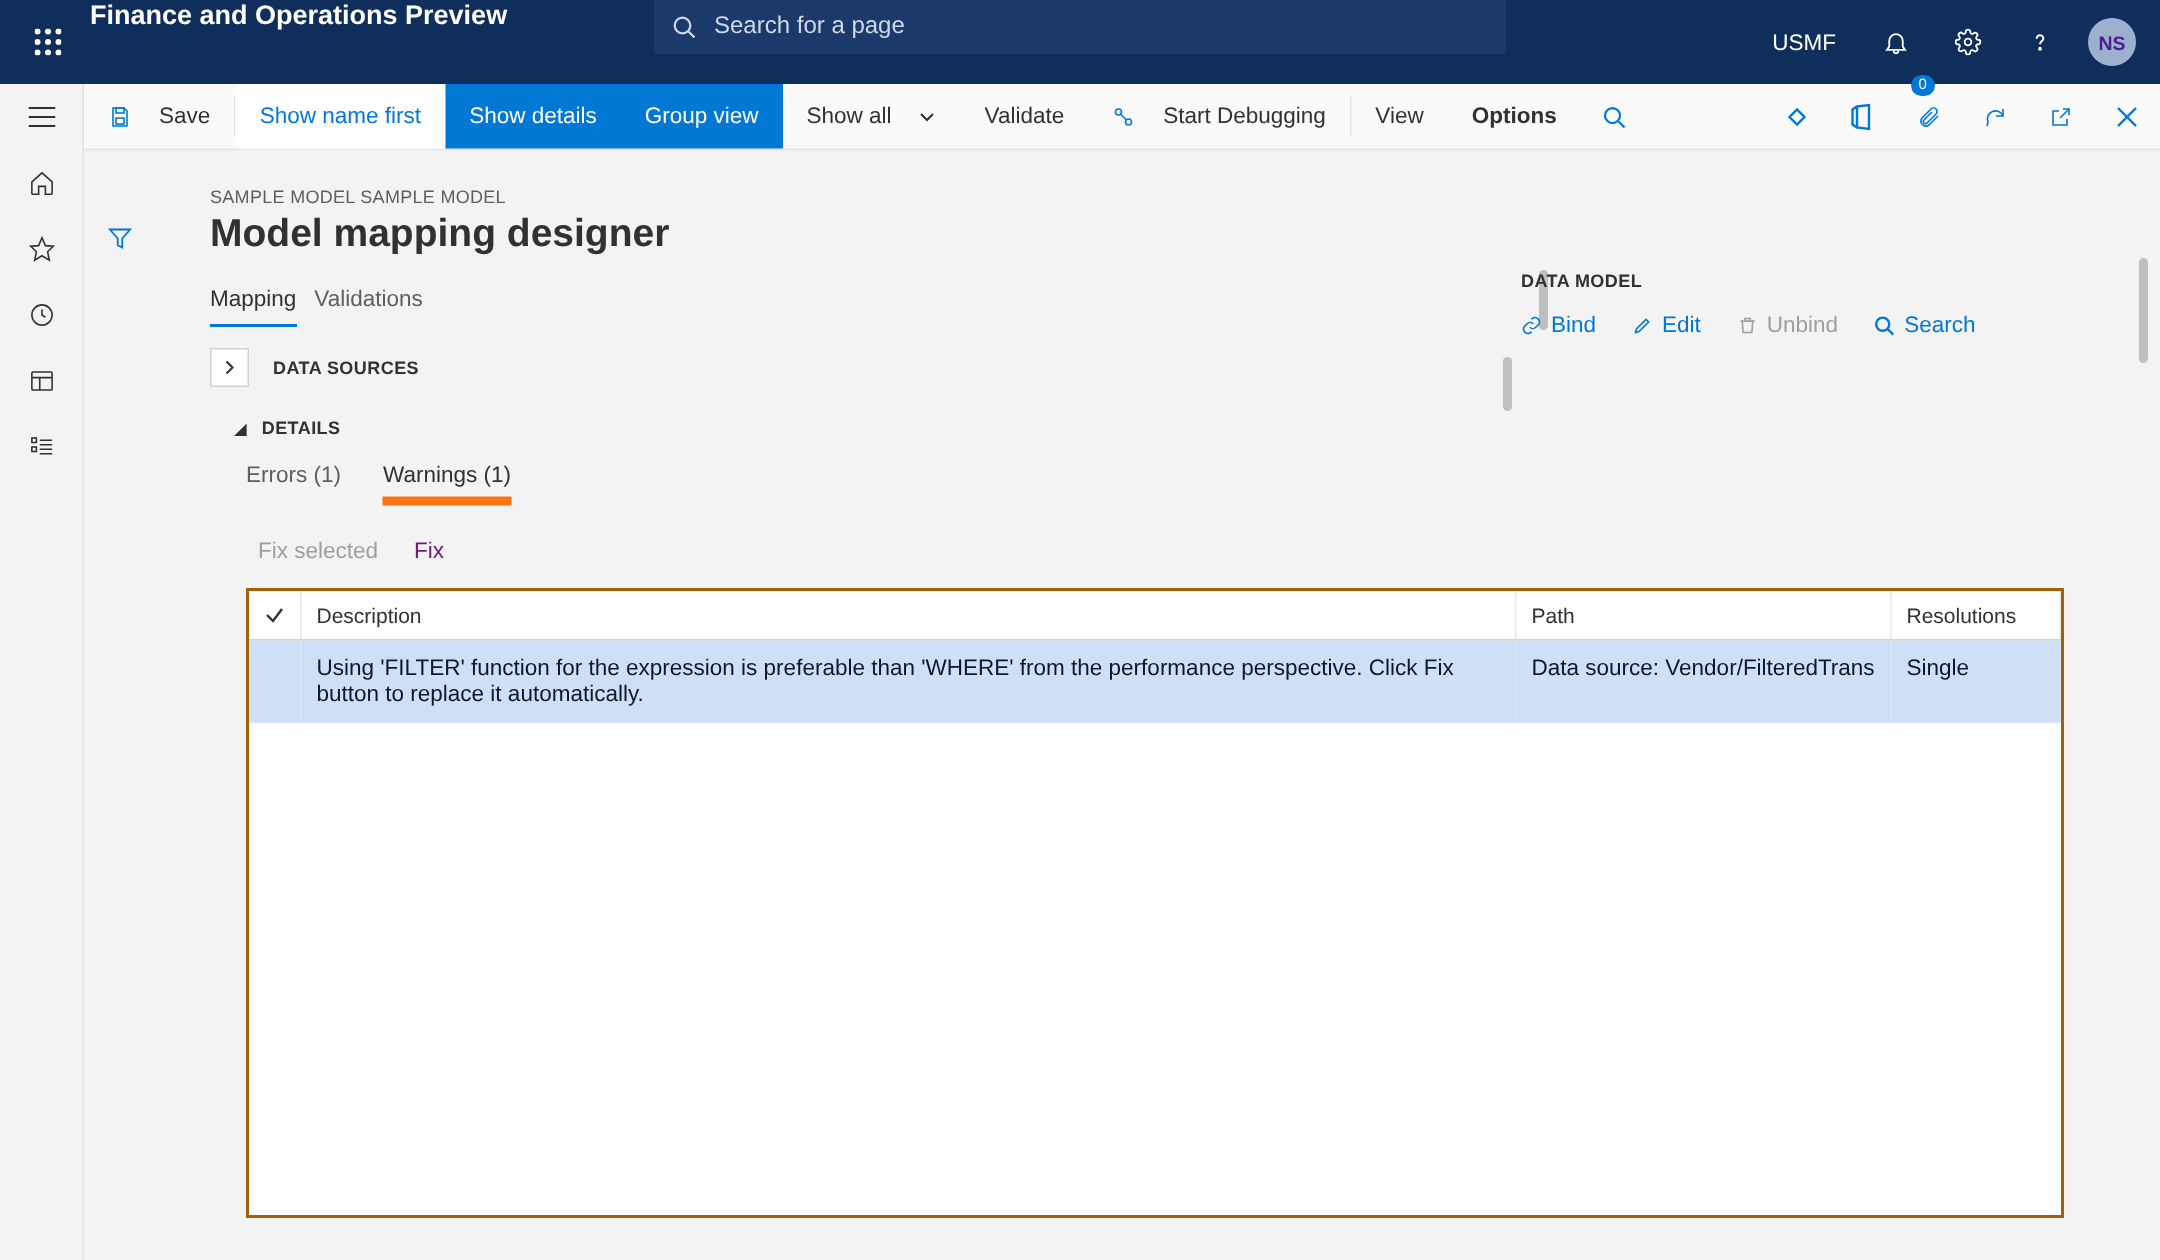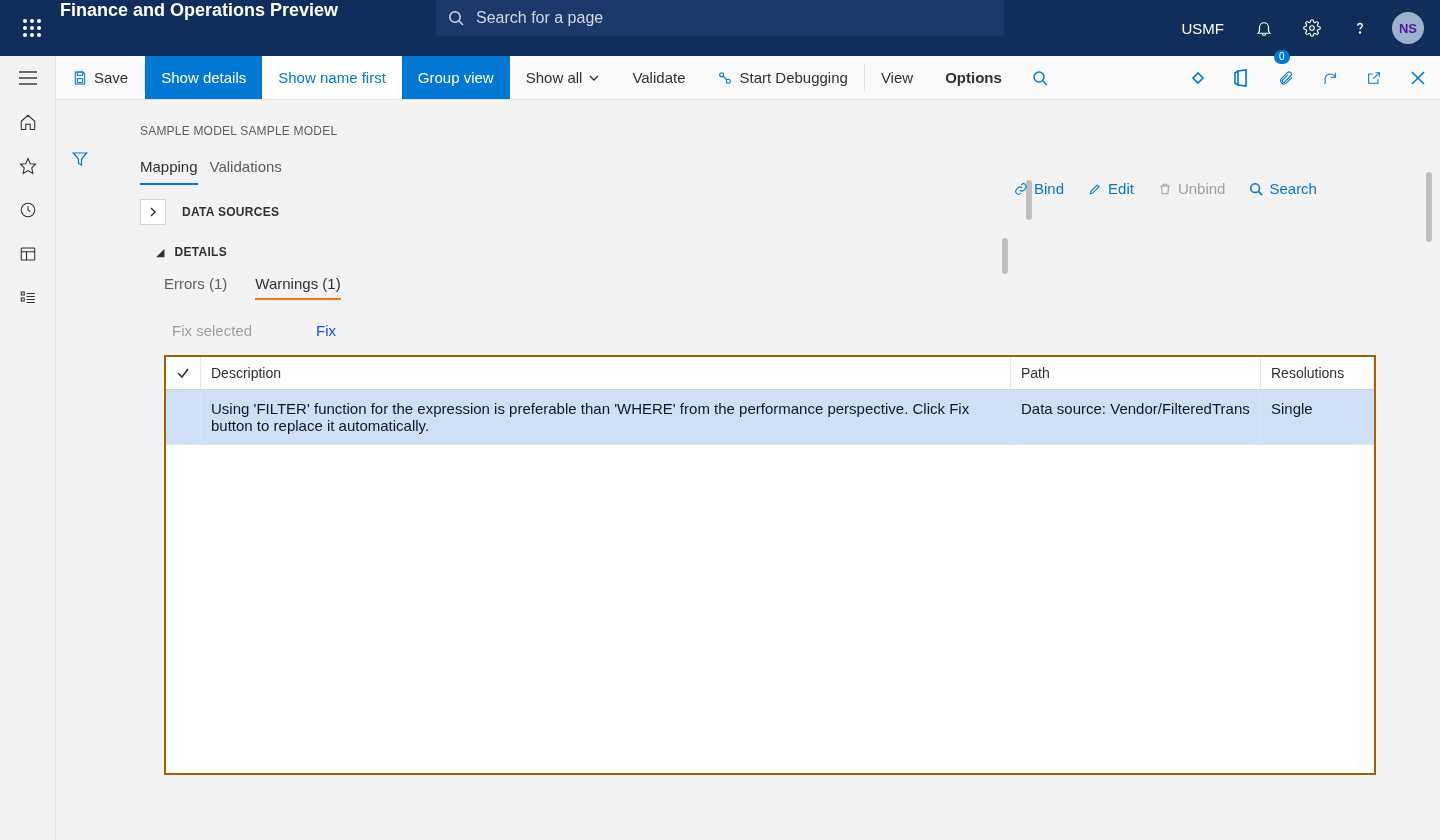--- a/index.html
+++ b/index.html
@@ -13,21 +13,21 @@
 .search-box { width: 568px; height: 36px; background: #1B3A6B; border: none; border-radius: 2px; color: #fff; font-size: 16px; padding-left: 40px; }
 .search-box::placeholder { color: #D0D8E6; }
 .search-icon-wrap { position: absolute; left: 12px; top: 50%; transform: translateY(-50%); color: #D0D8E6; }
 .header-right { margin-left: auto; display: flex; align-items: center; gap: 0; }
 .header-company { font-size: 15px; padding: 0 16px; }
 .header-icon-btn { width: 48px; height: 56px; display: flex; align-items: center; justify-content: center; color: #fff; }
 .avatar { width: 32px; height: 32px; border-radius: 50%; background: #9DB1CF; color: #4c1d95; display: flex; align-items: center; justify-content: center; font-size: 13px; font-weight: 600; margin: 0 8px; }
 
 
 .command-bar { height: 44px; background: #FAFAFA; border-bottom: 1px solid #E1E1E1; display: flex; align-items: stretch; position: relative; }
-.cmd-btn { display: flex; align-items: center; padding: 0 16px; font-size: 15px; color: #323130; background: transparent; border: none; gap: 6px; cursor: pointer; }
+.cmd-btn { display: flex; align-items: center; padding: 0 16px; font-size: 15px; color: #323130; background: transparent; border: none; gap: 18px; cursor: pointer; }
 .cmd-btn.active { background: #0078D4; color: #fff; }
 .cmd-btn.white { background: #fff; color: #0078D4; }
 .cmd-sep { width: 1px; background: #E1E1E1; margin: 8px 0; }
 .cmd-right { margin-left: auto; display: flex; align-items: center; }
 .cmd-icon-btn { width: 44px; height: 44px; display: flex; align-items: center; justify-content: center; color: #0078D4; font-size: 16px; cursor: pointer; }
 
 
 .warning-bar { background: #FFF4CE; border-bottom: 1px solid #F0E6B8; min-height: 36px; display: flex; align-items: center; padding: 0 16px; margin-left: 56px; position: relative; }
 .warning-bar .close-warn { position: absolute; right: 12px; top: 50%; transform: translateY(-50%); color: #605E5C; cursor: pointer; }
 .warning-text { font-size: 13px; color: #323130; margin-left: 8px; }
@@ -59,26 +59,26 @@
 .ds-label { font-size: 12px; font-weight: 700; color: #323130; letter-spacing: 0.3px; }
 
 
 .details-header { display: flex; align-items: center; padding: 12px 0 8px 100px; gap: 10px; }
 .details-caret { font-size: 11px; color: #323130; }
 .details-label { font-size: 12px; font-weight: 700; color: #323130; letter-spacing: 0.3px; }
 
 
 .detail-tabs { display: flex; gap: 28px; padding-left: 108px; margin-top: 8px; text-align: center; }
 .detail-tab { font-size: 15px; color: #605E5C; padding-bottom: 6px; cursor: pointer; }
-.detail-tab.active { color: #323130; border-bottom: 2px solid #f97316; }
+.detail-tab.active { color: #323130; border-bottom: 6px solid #f97316; }
 
 
 .fix-bar { display: flex; gap: 24px; padding: 22px 0 12px 116px; font-size: 15px; }
 .fix-disabled { color: #A19F9D; }
-.fix-link { color: #1d4ed8; cursor: pointer; margin-left: 40px; }
+.fix-link { color: #701a75; cursor: pointer; }
 
 
 .table-wrap { margin: 4px 64px 0 108px; background: #fff; border: 2px solid #a16207; height: 420px; }
 .tbl { width: 100%; border-collapse: collapse; }
 .tbl th { text-align: left; font-weight: 400; font-size: 14px; color: #323130; padding: 8px 10px; border-bottom: 1px solid #D2D2D2; border-right: 1px solid #E8E8E8; background: #fff; }
 .tbl th.check-col { width: 34px; text-align: center; }
 .tbl td { font-size: 15px; color: #0f172a; padding: 10px 10px; border-right: 1px solid #D7E3F4; border-bottom: 1px solid #D7E3F4; vertical-align: top; }
 .tbl tr.sel td { background: #CFE0F6; }
 .tbl td.check-col { width: 34px; }
 
@@ -195,25 +195,25 @@
 <div class="command-bar" style="margin-left:56px;">
   <button class="cmd-btn">
     <svg width="16" height="16" viewBox="0 0 24 24" fill="none" stroke="#0078D4" stroke-width="1.6">
         <path d="M5 3h11l3 3v15H5V3z"></path>
         <rect x="8" y="3" width="8" height="5"></rect>
         <rect x="8" y="13" width="8" height="6"></rect>
       </svg>
     <span>Save</span>
   </button>
   <div class="cmd-sep"></div>
+  <button class="cmd-btn white">
+      <span>Show name first</span>
+    </button>
   <button class="cmd-btn active">
       <span>Show details</span>
-    </button>
-  <button class="cmd-btn white">
-      <span>Show name first</span>
     </button>
   <button class="cmd-btn active">
       <span>Group view</span>
     </button>
   <button class="cmd-btn">
     <span>Show all</span>
     <svg width="12" height="12" viewBox="0 0 12 12" fill="none" stroke="#323130" stroke-width="1.4">
         <polyline points="2 4 6 8 10 4"></polyline>
       </svg>
   </button>
@@ -303,20 +303,21 @@
     <div class="filter-col">
       <span>
         <svg width="18" height="18" viewBox="0 0 24 24" fill="none" stroke="#0078D4" stroke-width="1.6">
             <polygon points="3 4 21 4 14 12 14 20 10 18 10 12 3 4"></polygon>
           </svg>
       </span>
     </div>
 
     <div class="page-header">
       <div class="breadcrumb">SAMPLE MODEL SAMPLE MODEL</div>
+      <div class="page-title">Model mapping designer</div>
     </div>
 
     <div class="page-tabs">
       <div class="page-tab active">Mapping</div>
       <div class="page-tab">Validations</div>
     </div>
 
     <div class="ds-row">
       <div class="ds-caret">
         <svg width="8" height="10" viewBox="0 0 8 10" fill="none" stroke="#323130" stroke-width="1.4">
@@ -362,20 +363,21 @@
             <td>Data source: Vendor/FilteredTrans</td>
             <td>Single</td>
           </tr>
         </tbody>
       </table>
     </div>
 
     <div class="left-splitter"></div>
     <div class="right-panel">
       <div class="right-scroll"></div>
+      <div class="right-title">DATA MODEL</div>
       <div class="right-actions">
         <div class="ract">
           <svg width="14" height="14" viewBox="0 0 24 24" fill="none" stroke="#0078D4" stroke-width="1.8">
               <path d="M10 14a5 5 0 007 0l3-3a5 5 0 00-7-7l-1 1"></path>
               <path d="M14 10a5 5 0 00-7 0l-3 3a5 5 0 007 7l1-1"></path>
             </svg>
           <span>Bind</span>
         </div>
         <div class="ract">
           <svg width="14" height="14" viewBox="0 0 24 24" fill="none" stroke="#0078D4" stroke-width="1.8">

